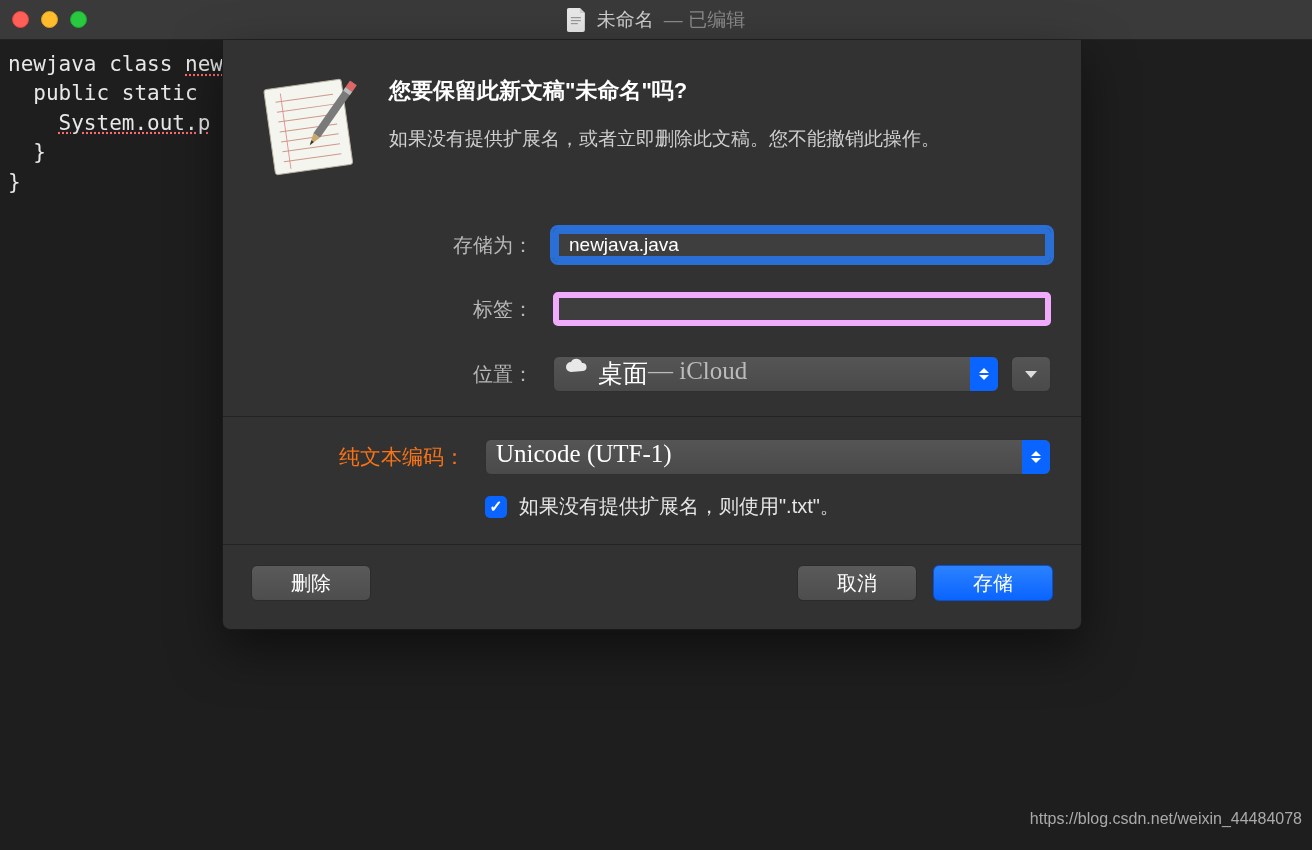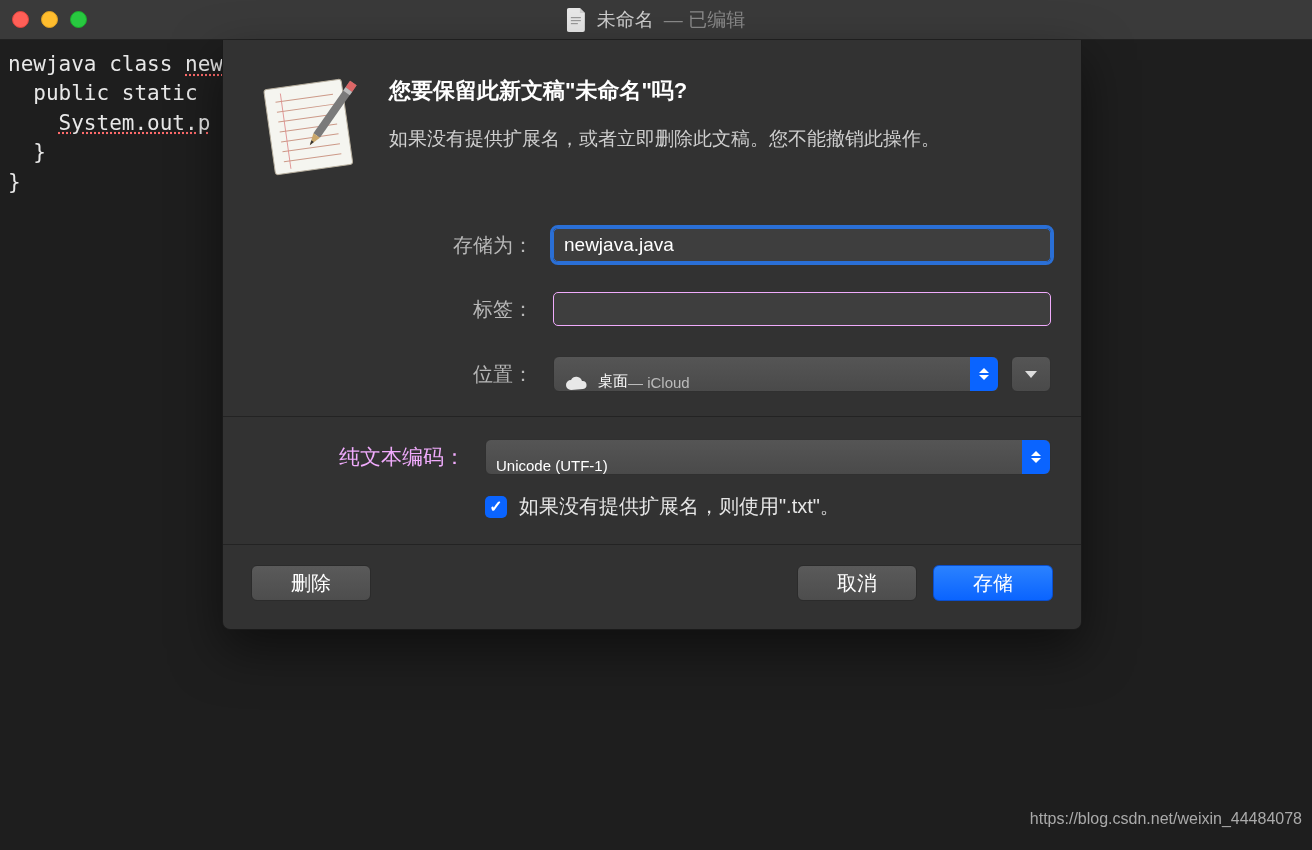--- a/index.html
+++ b/index.html
@@ -71,32 +71,32 @@
     .dialog-title { color: #fff; font-size: 22px; font-weight: 600; margin-bottom: 18px; }
     .dialog-sub { color: #cfcfcf; font-size: 19px; line-height: 1.55; }
 
     .form-rows { padding: 8px 30px 24px 30px; }
     .row { display: flex; align-items: center; margin-top: 30px; }
     .row-label { width: 300px; text-align: right; color: #b8b8b8; font-size: 20px; padding-right: 20px; }
     .row-field { flex: 1; display: flex; align-items: center; gap: 12px; }
 
     .text-input {
       flex: 1; height: 34px;
-      background: #3e3e3e; border: 1px solid #f0abfc; border-radius: 5px;
+      background: #3e3e3e; border: 6px solid #f0abfc; border-radius: 5px;
       color: #fff; font-size: 19px; padding: 0 10px;
     }
     .text-input.focused {
       outline: 3px solid #2a6fd6; outline-offset: 0; border-color: #2a6fd6;
     }
 
     .popbtn {
       height: 36px; background: linear-gradient(#555,#4a4a4a);
       border: 1px solid #303030; border-radius: 6px;
-      display: flex; align-items: flex-end; color: #fff; font-size: 15px;
-      padding: 0 10px; position: relative; flex: 1;
+      display: flex; align-items: flex-start; color: #fff; font-size: 25px;
+      padding: 0 10px; position: relative; flex: 1; font-family: Liberation Serif, serif;
     }
     .popbtn .cap {
       position: absolute; right: 0; top: 0; bottom: 0; width: 28px;
       background: #0a64ff; border-radius: 0 6px 6px 0;
       display: flex; flex-direction: column; align-items: center; justify-content: center;
       gap: 2px;
     }
     .popbtn .cap::before, .popbtn .cap::after {
       content: ""; width: 0; height: 0; border-left: 5px solid transparent; border-right: 5px solid transparent;
     }
@@ -108,21 +108,21 @@
       border: 1px solid #303030; border-radius: 6px; display: flex; align-items: center; justify-content: center;
     }
     .chevron-down { width: 0; height: 0; border-left: 6px solid transparent; border-right: 6px solid transparent; border-top: 7px solid #ddd; }
 
     .cloud-icon { width: 24px; height: 16px; margin-right: 10px; }
 
     .section-sep { border-top: 1px solid #232323; }
 
     .encode-section { padding: 22px 30px 24px 30px; }
     .enc-row { display: flex; align-items: center; }
-    .enc-label { width: 232px; text-align: right; color: #f0abfc; font-size: 21px; padding-right: 20px; }
+    .enc-label { width: 232px; text-align: right; color: #f97316; font-size: 21px; padding-right: 20px; }
     .enc-field { flex: 1; }
     .enc-popup { width: 100%; }
 
     .check-row { display: flex; align-items: center; margin-top: 18px; margin-left: 232px; gap: 12px; }
     .checkbox {
       width: 22px; height: 22px; border-radius: 5px; background: #0a64ff;
       display: flex; align-items: center; justify-content: center;
     }
     .checkmark { color: #fff; font-size: 16px; font-weight: bold; }
     .check-label { color: #e6e6e6; font-size: 20px; }

